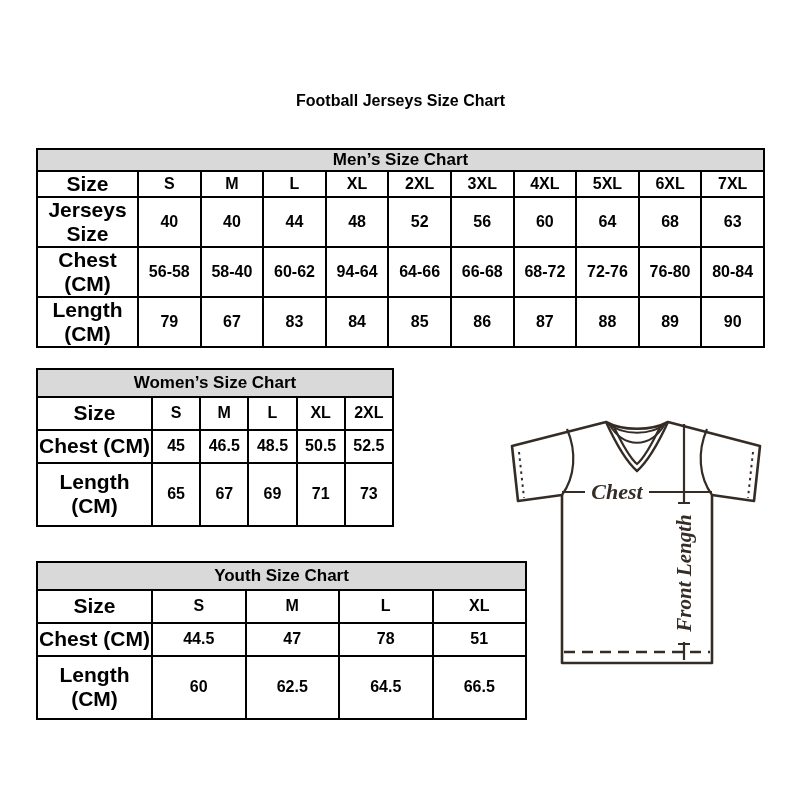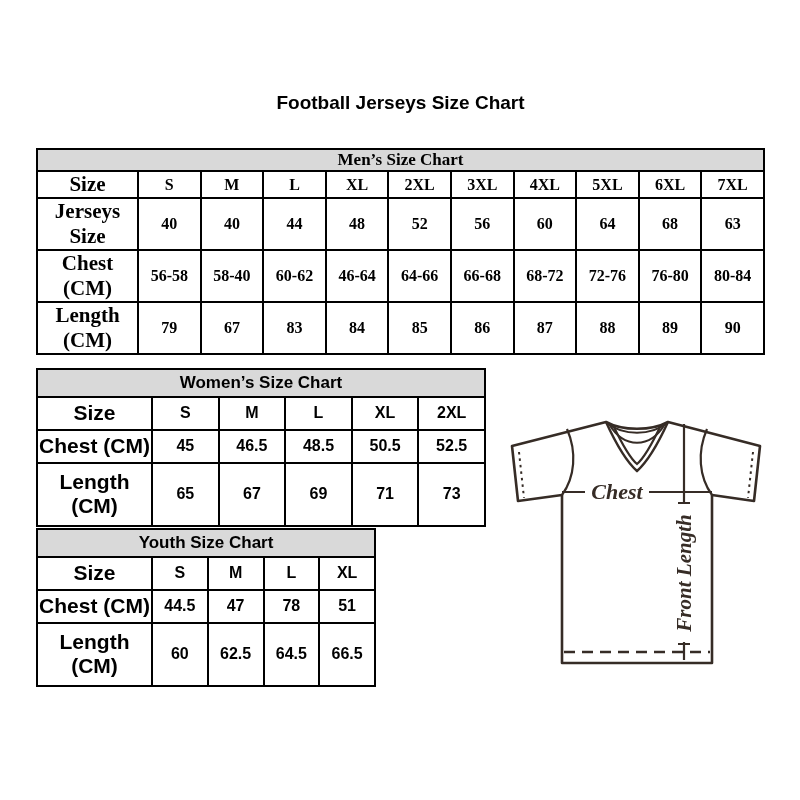--- a/index.html
+++ b/index.html
@@ -9,21 +9,21 @@
     --jersey-c:#362c26;
   }
   html,body{margin:0;padding:0;}
   body{
     width:800px;height:800px;background:#ffffff;position:relative;
     font-family:"Liberation Sans",sans-serif;color:var(--text-c);
     overflow:hidden;
   }
   .page-title{
     position:absolute;left:36px;top:92px;width:729px;margin:0;
-    text-align:center;font-size:19px;font-weight:bold;color:var(--text-c);
+    text-align:center;font-size:16px;font-weight:bold;color:var(--text-c);
   }
   .tbl{position:absolute;}
   .tbl table{
     width:100%;height:100%;border-collapse:collapse;table-layout:fixed;
   }
   .tbl td{
     border:2px solid var(--border-c);
     text-align:center;vertical-align:middle;
     font-weight:bold;padding:0;color:var(--text-c);
   }
@@ -34,21 +34,21 @@
   .jersey-svg text{
     font-family:"Liberation Serif",serif;
     font-weight:bold;font-style:italic;fill:var(--jersey-c);
   }
 </style>
 </head>
 <body>
 
 <h1 class="page-title"><span>Football Jerseys Size Chart</span></h1>
 
-<div class="tbl" style="left:36px;top:148px;width:729px;height:155px;font-family:Liberation Serif, serif;">
+<div class="tbl" style="left:36px;top:148px;width:729px;height:155px;">
     <table>
       <colgroup>
         <col style="width: 101px;">
         <col>
         <col>
         <col>
         <col>
         <col>
         <col>
         <col>
@@ -84,21 +84,21 @@
           <td class="val">60</td>
           <td class="val">64</td>
           <td class="val">68</td>
           <td class="val">63</td>
         </tr>
         <tr>
           <td class="rowlabel">Chest (CM)</td>
           <td class="val">56-58</td>
           <td class="val">58-40</td>
           <td class="val">60-62</td>
-          <td class="val">46-64</td>
+          <td class="val">94-64</td>
           <td class="val">64-66</td>
           <td class="val">66-68</td>
           <td class="val">68-72</td>
           <td class="val">72-76</td>
           <td class="val">76-80</td>
           <td class="val">80-84</td>
         </tr>
         <tr>
           <td class="rowlabel">Length (CM)</td>
           <td class="val">79</td>
@@ -109,21 +109,21 @@
           <td class="val">86</td>
           <td class="val">87</td>
           <td class="val">88</td>
           <td class="val">89</td>
           <td class="val">90</td>
         </tr>
       </tbody>
     </table>
   </div>
 
-<div class="tbl" style="left:36px;top:368px;width:450px;height:159px;">
+<div class="tbl" style="left:36px;top:368px;width:358px;height:159px;">
     <table>
       <colgroup>
         <col style="width: 115px;">
         <col>
         <col>
         <col>
         <col>
         <col>
       </colgroup>
       <tbody>
@@ -151,21 +151,21 @@
           <td class="val">65</td>
           <td class="val">67</td>
           <td class="val">69</td>
           <td class="val">71</td>
           <td class="val">73</td>
         </tr>
       </tbody>
     </table>
   </div>
 
-<div class="tbl" style="left:36px;top:528px;width:340px;height:159px;">
+<div class="tbl" style="left:36px;top:561px;width:491px;height:159px;">
     <table>
       <colgroup>
         <col style="width: 115px;">
         <col>
         <col>
         <col>
         <col>
       </colgroup>
       <tbody>
         <tr>

